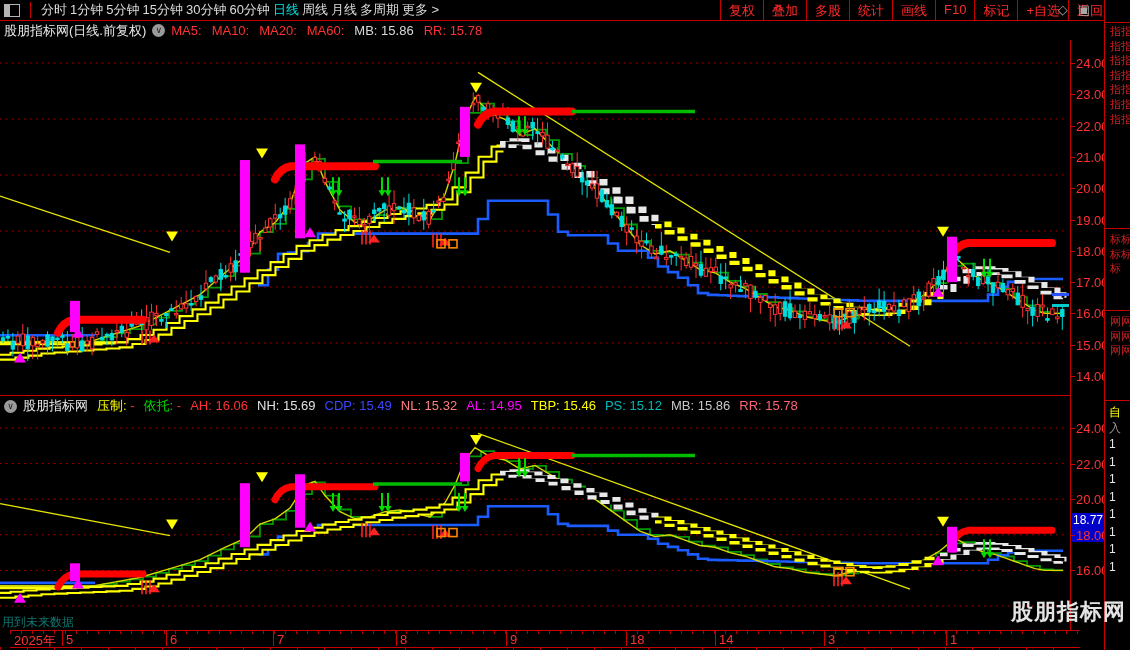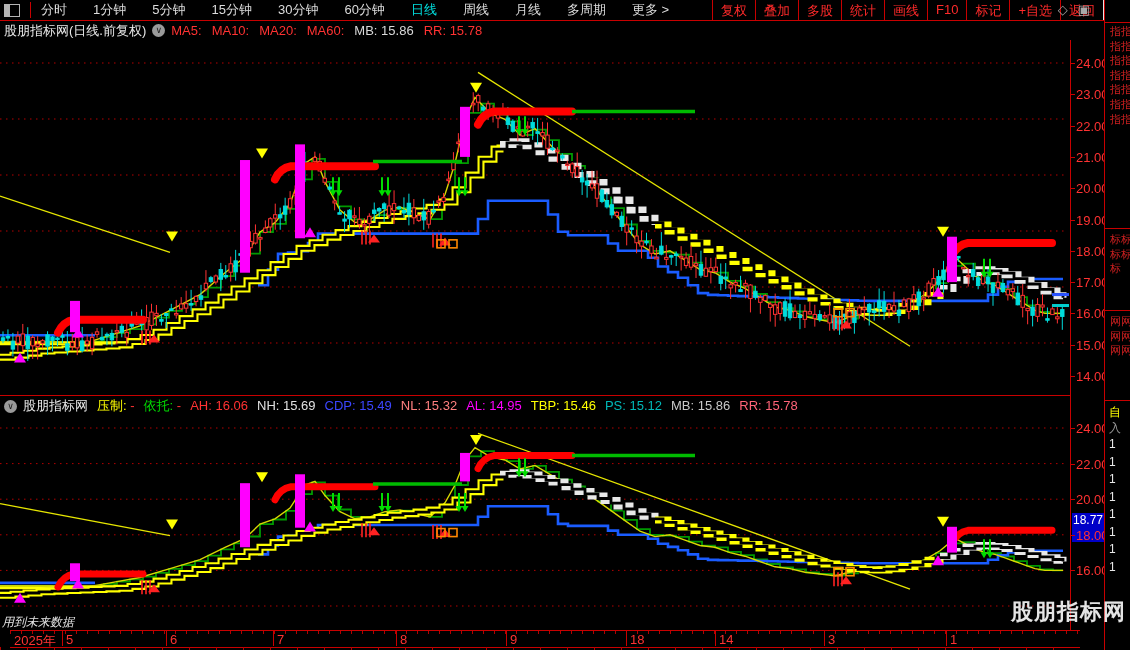--- a/index.html
+++ b/index.html
@@ -4,24 +4,24 @@
 <style>
   html,body{margin:0;padding:0;background:#000;}
   .screen{position:relative;width:1130px;height:650px;background:#000;overflow:hidden;
           font-family:"Liberation Sans","DejaVu Sans",sans-serif;font-size:13px;color:#ddd;}
   
   .toolbar{position:absolute;left:0;top:0;width:1130px;height:20px;border-bottom:1px solid #c80000;
            display:flex;align-items:center;background:#000;}
   .winicon{position:relative;width:14px;height:11px;border:1px solid #b4b4b4;margin:0 6px 0 4px;flex:0 0 auto;}
   .winicon span{position:absolute;left:0;top:0;width:5px;height:11px;background:#b4b4b4;}
   .tbsep{width:1px;height:16px;background:#c80000;margin:0 4px;flex:0 0 auto;}
-  .tabs{display:flex;align-items:center;gap:26px;padding-left:6px;flex:1 1 auto;}
+  .tabs{display:flex;align-items:center;gap:3px;padding-left:6px;flex:1 1 auto;}
   .tab{color:#dcdcdc;cursor:default;white-space:nowrap;}
   .tab.active{color:#00e0e0;}
-  .rbtns{display:flex;align-items:stretch;height:20px;flex:0 0 auto;margin-right:26px;justify-content:flex-end;}
+  .rbtns{display:flex;align-items:stretch;height:20px;flex:0 0 auto;margin-right:18px;justify-content:flex-end;}
   .rbtn{color:#ff2a2a;border-left:1px solid #c80000;padding:2px 8px 0 8px;white-space:nowrap;}
   .rbtn:last-child{border-right:1px solid #e5e5e5;}
   
   .titlebar{position:absolute;left:0;top:21px;width:1104px;height:19px;display:flex;align-items:center;background:#000;}
   .stocktitle{color:#e8e8e8;margin:0 6px 0 4px;white-space:nowrap;}
   .circ{display:inline-block;width:13px;height:13px;border-radius:50%;background:#9a9a9a;color:#1a1a1a;
         font-size:9px;line-height:13px;text-align:center;margin-right:6px;flex:0 0 auto;}
   .tfield{margin-right:10px;white-space:nowrap;}
   .tb-icons{position:absolute;right:40px;top:2px;color:#a8a8a8;display:flex;gap:10px;font-size:13px;}
   
@@ -55,21 +55,21 @@
   .rsec{position:absolute;left:5px;width:30px;color:#d02020;font-size:11px;line-height:14.6px;
         white-space:normal;word-break:break-all;}
   .rline{position:absolute;left:0;width:26px;height:1px;background:#c80000;}
   .rhl{position:absolute;left:4px;color:#ffff00;font-size:12px;}
   .rsub{position:absolute;left:4px;color:#9a9a9a;font-size:12px;}
   .rnum{position:absolute;left:4px;color:#e8e8e8;font-size:12px;}
   
   .wm{position:absolute;right:4px;top:597px;text-align:right;z-index:30;color:#e4e4e4;}
   .wm .l1{font-size:22px;font-weight:bold;letter-spacing:1px;}
   .wm .l2{font-size:19px;color:#d0d0d0;}
-  .futurenote{position:absolute;left:2px;top:614px;color:#e5e5e5;font-size:12px;z-index:5;font-style:italic;}
+  .futurenote{position:absolute;left:2px;top:614px;color:#0f766e;font-size:12px;z-index:5;}
 </style>
 </head>
 <body>
 
 <div class="screen">
 
   <div class="toolbar">
     <span class="winicon">
         <span></span>
       </span>

